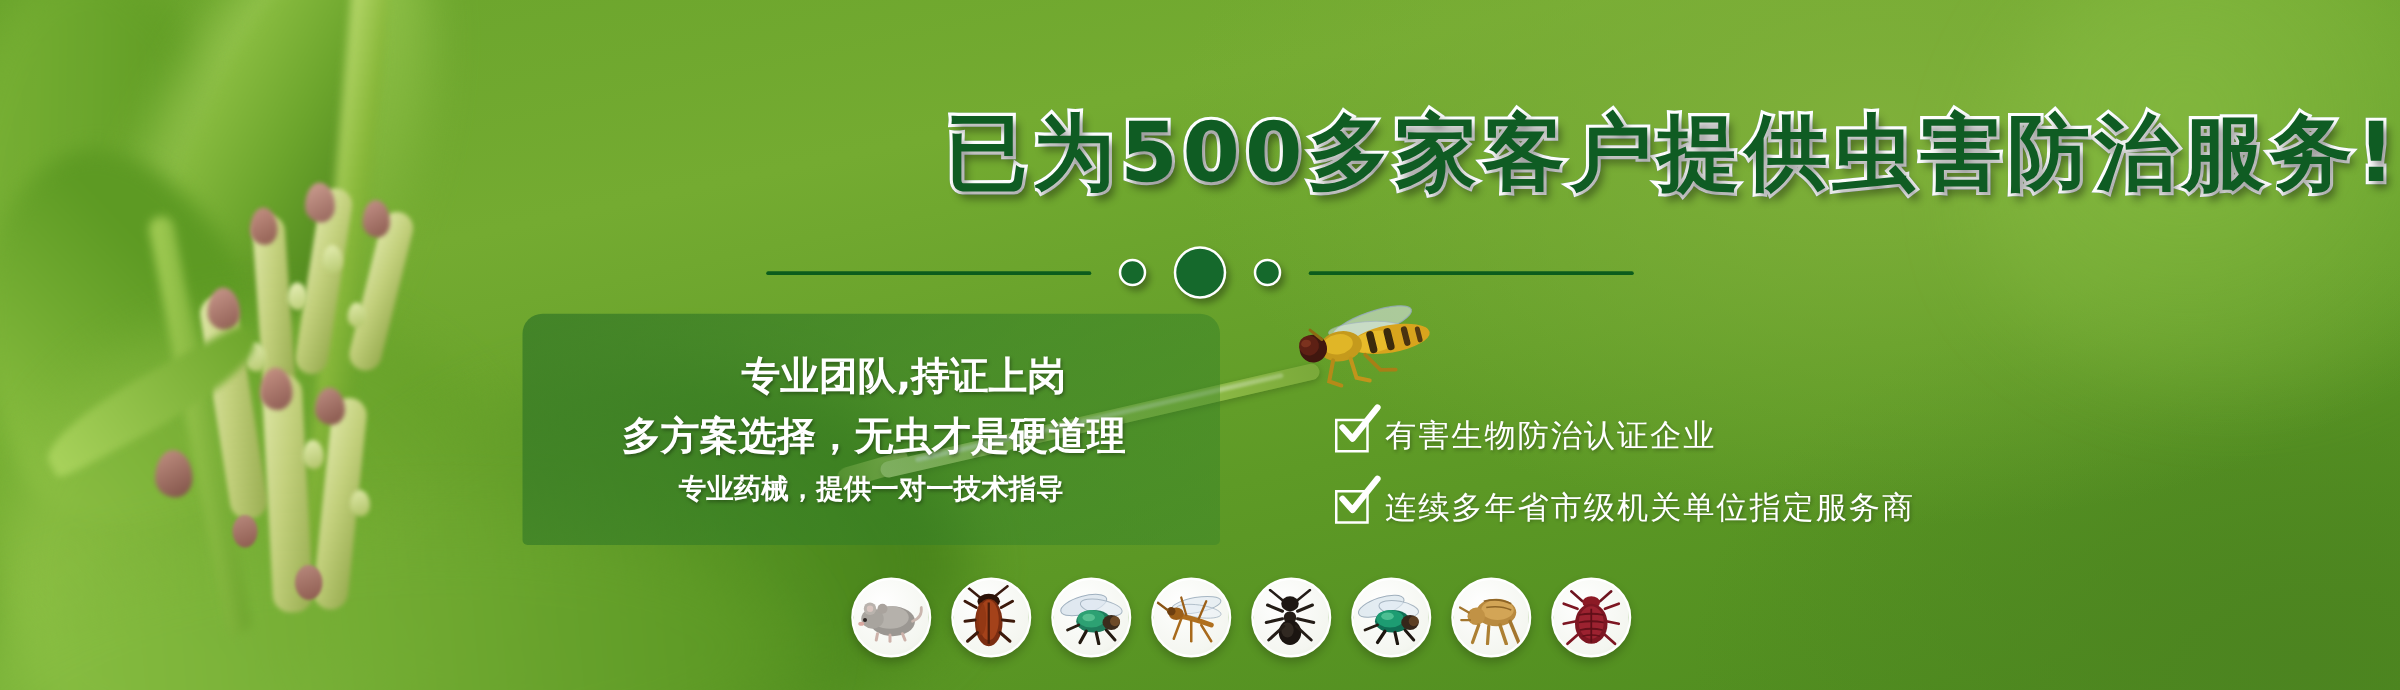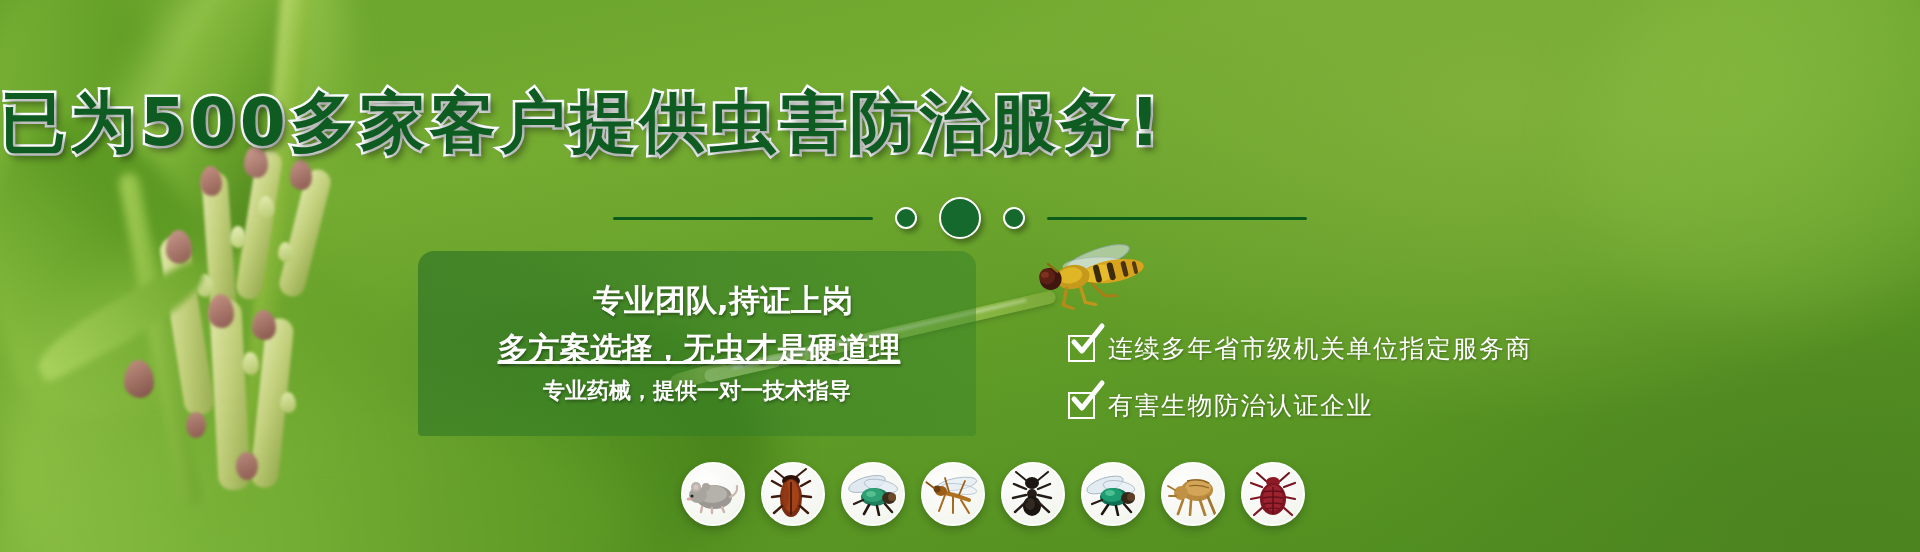--- a/index.html
+++ b/index.html
@@ -91,21 +91,21 @@
   .stem-tip {
     position:absolute; left:668px; top:368px; width:60px; height:16px;
     background:linear-gradient(90deg,#7aa93a,#b9d36f);
     border-radius:10px 4px 10px 4px; transform:rotate(-16deg); filter:blur(.6px);
   }
   .fly { position:absolute; left:1035px; top:246px; width:122px; height:62px;
          transform:rotate(-10deg); }
 
   
   #headline {
-    position:absolute; top:78px; left:0; width:1920px; text-align:left;
+    position:absolute; top:78px; left:0; width:1920px; text-align:right;
     font-size:66px; font-weight:bold; letter-spacing:4px; white-space:nowrap;
     color:#0f5c23;
     background:linear-gradient(180deg,#2f8c3c 0%,#1d6e2b 45%,#0d4a1b 100%);
     -webkit-background-clip:text; background-clip:text;
     -webkit-text-stroke:5px #ffffff;
     paint-order:stroke fill;
     text-shadow:4px 5px 7px rgba(0,0,0,.42);
     font-family:"DejaVu Sans","Liberation Sans",sans-serif;
   }
 
@@ -127,21 +127,21 @@
     border-radius:16px 16px 4px 4px;
     display:flex; flex-direction:column; justify-content:center; gap:6px;
     padding:6px 0 8px 0;
   }
   .panel-line {
     color:#ffffff; font-weight:bold; white-space:nowrap;
     text-shadow:1px 2px 3px rgba(0,0,0,.35);
     font-family:"DejaVu Sans","Liberation Sans",sans-serif;
   }
   .pl1 { font-size:31px; text-align:center; padding-left:52px; letter-spacing:0px; }
-  .pl2 { font-size:31px; text-align:center; padding-left:4px; letter-spacing:0px;text-decoration:underline; }
+  .pl2 { font-size:31px; text-align:center; padding-left:4px; letter-spacing:0px; }
   .pl3 { font-size:22px; text-align:center; padding-left:0px; letter-spacing:0px; }
 
   
   #bullets {
     position:absolute; left:1068px; top:332px; display:flex;
     flex-direction:column; gap:24px;
   }
   .bullet { display:flex; align-items:center; gap:13px; }
   .check-box { width:27px; height:27px; border:2.5px solid #ffffff;
                position:relative; flex:0 0 auto; }
@@ -258,29 +258,29 @@
     <div class="panel-line pl3">专业药械，提供一对一技术指导</div>
   </div>
 
   <div id="bullets">
     <div class="bullet">
       <span class="check-box">
         <svg width="34" height="34" viewBox="0 0 34 34">
           <path d="M3,15 L11,24 L31,-1" stroke="#ffffff" stroke-width="5" fill="none" stroke-linecap="round" stroke-linejoin="round"></path>
         </svg>
       </span>
-      <span class="bullet-text">连续多年省市级机关单位指定服务商</span>
+      <span class="bullet-text">有害生物防治认证企业</span>
     </div>
     <div class="bullet">
       <span class="check-box">
         <svg width="34" height="34" viewBox="0 0 34 34">
           <path d="M3,15 L11,24 L31,-1" stroke="#ffffff" stroke-width="5" fill="none" stroke-linecap="round" stroke-linejoin="round"></path>
         </svg>
       </span>
-      <span class="bullet-text">有害生物防治认证企业</span>
+      <span class="bullet-text">连续多年省市级机关单位指定服务商</span>
     </div>
   </div>
 
   <div id="pest-row">
 
     <div class="pest">
       <svg width="54" height="42" viewBox="0 0 54 42">
         <ellipse cx="28" cy="24" rx="18" ry="12" fill="#9b9792"></ellipse>
         <ellipse cx="26" cy="21" rx="15" ry="9" fill="#b5b1ab"></ellipse>
         <ellipse cx="12" cy="22" rx="9" ry="8" fill="#a8a49e"></ellipse>

